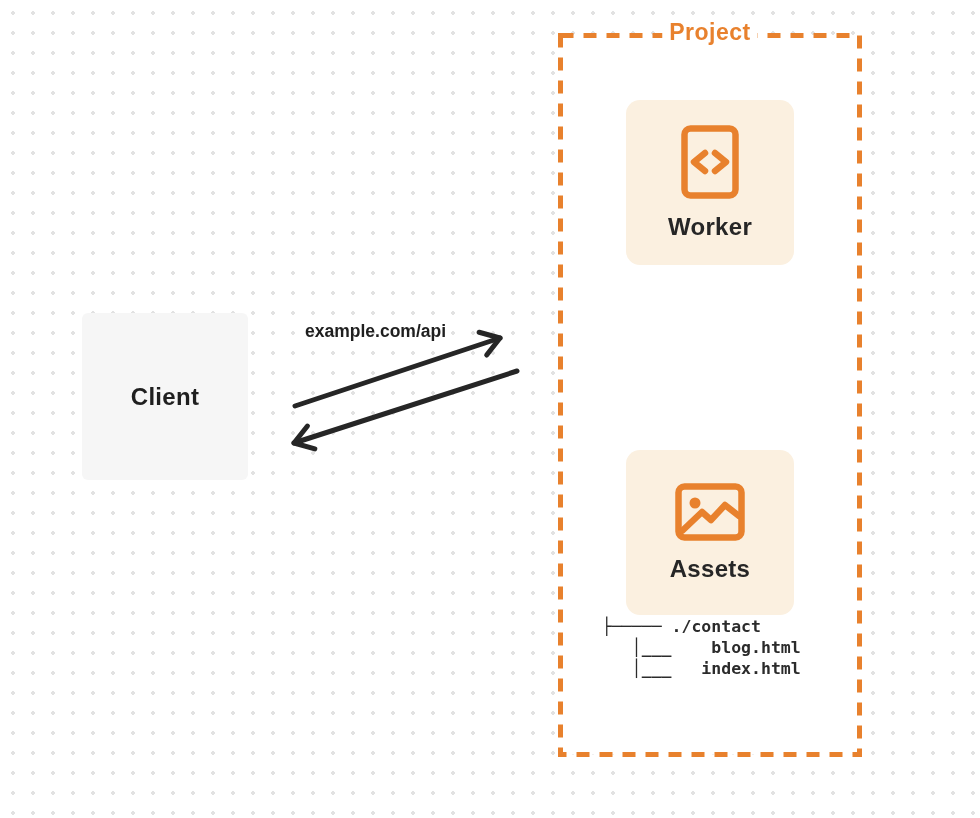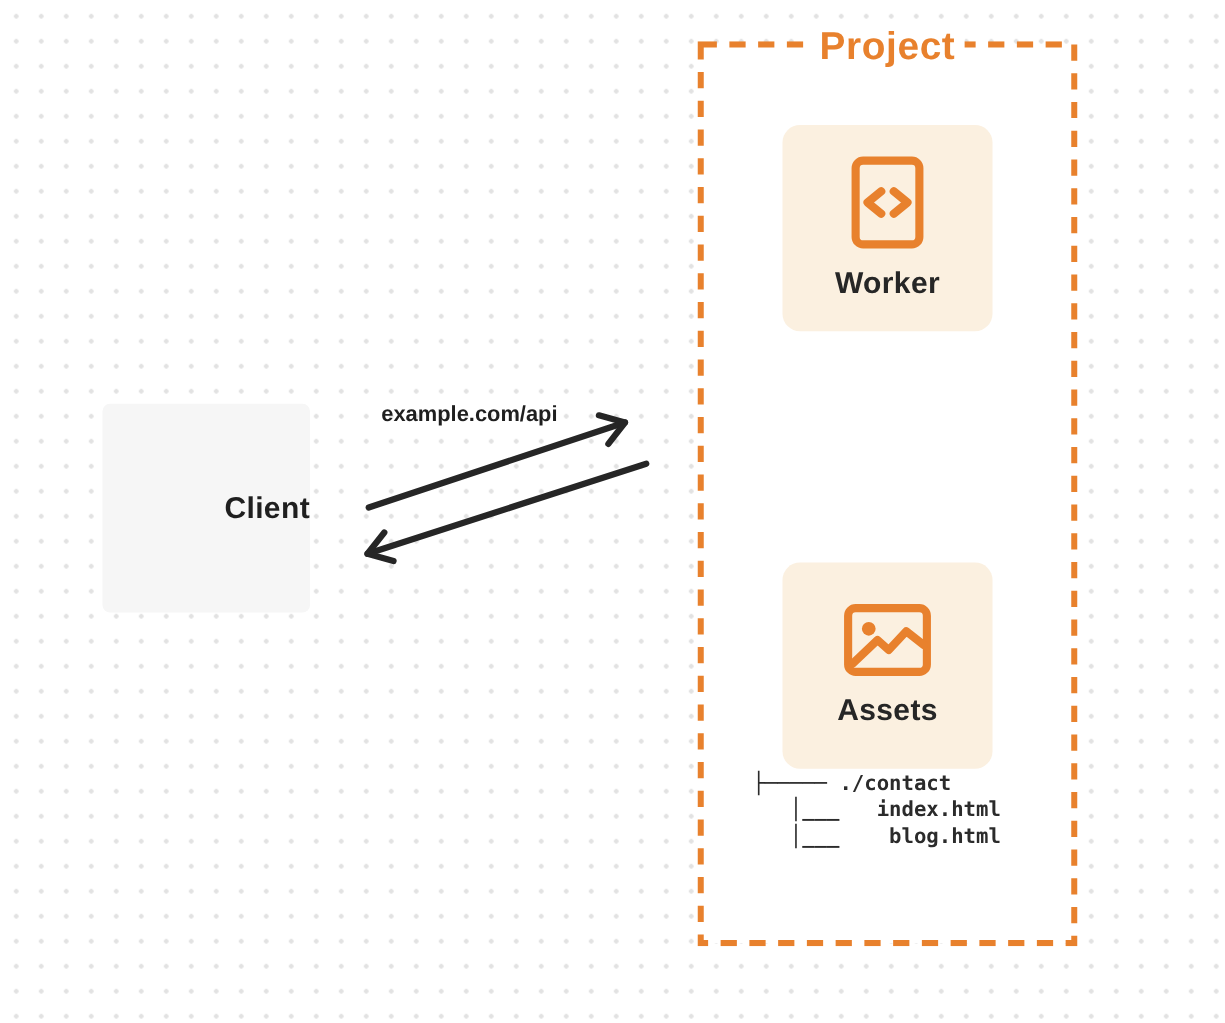--- a/index.html
+++ b/index.html
@@ -10,25 +10,25 @@
     background-color: #ffffff;
     background-image: radial-gradient(circle, #E2E2E2 1.7px, transparent 1.9px);
     background-size: 20px 20px;
     background-position: 3px 3px;
     font-family: "Liberation Sans", sans-serif;
     overflow: hidden;
   }
 
   
   .client {
-    position: absolute; left: 82px; top: 323px;
+    position: absolute; left: 82px; top: 313px;
     width: 166px; height: 167px;
     background: #F6F6F6;
     border-radius: 6px;
-    display: flex; align-items: center; justify-content: flex-end;
+    display: flex; align-items: center; justify-content: center;
   }
   .client-label {
     font-size: 24px; font-weight: bold; color: #1F1F1F; letter-spacing: 0.3px;
   }
 
   
   .req-label {
     position: absolute; left: 305px; top: 289px;
     font-size: 17.5px; font-weight: bold; color: #1F1F1F; margin-top: 32px;
   }
@@ -38,21 +38,21 @@
 
   
   .project {
     position: absolute; left: 558px; top: 33px;
     width: 304px; height: 724px;
   }
   .project-border { position: absolute; left: 0; top: 0; }
   .project-title {
     position: absolute; top: -14px; left: 50%; transform: translateX(-50%);
     background: #ffffff; padding: 0 7px;
-    color: #E8812D; font-size: 31px; font-weight: bold; letter-spacing: 0.5px;
+    color: #E8812D; font-size: 23px; font-weight: bold; letter-spacing: 0.5px;
     white-space: nowrap;
   }
 
   
   .card {
     position: absolute; left: 50%; transform: translateX(-50%);
     width: 168px; height: 165px;
     background: #FBF0E0;
     border-radius: 14px;
     display: flex; flex-direction: column; align-items: center; justify-content: center;
@@ -110,16 +110,16 @@
 
     <div class="card worker-card">
       <svg width="60" height="76" viewBox="0 0 60 76">
         <rect x="4.5" y="4.5" width="51" height="67" rx="6" fill="none" stroke="#E8812D" stroke-width="6.5"></rect>
         <path d="M25 29 L14 38 L25 47" fill="none" stroke="#E8812D" stroke-width="6.5" stroke-linecap="round" stroke-linejoin="round"></path>
         <path d="M35 29 L46 38 L35 47" fill="none" stroke="#E8812D" stroke-width="6.5" stroke-linecap="round" stroke-linejoin="round"></path>
       </svg>
       <div class="card-label">Worker</div>
     </div>
 
-    <pre class="tree"><span>├───── ./contact</span><span>   │___   index.html</span><span>   │___    blog.html</span></pre>
+    <pre class="tree"><span>├───── ./contact</span><span>   │___    blog.html</span><span>   │___   index.html</span></pre>
   </div>
 
 </div>
 
 </body></html>

